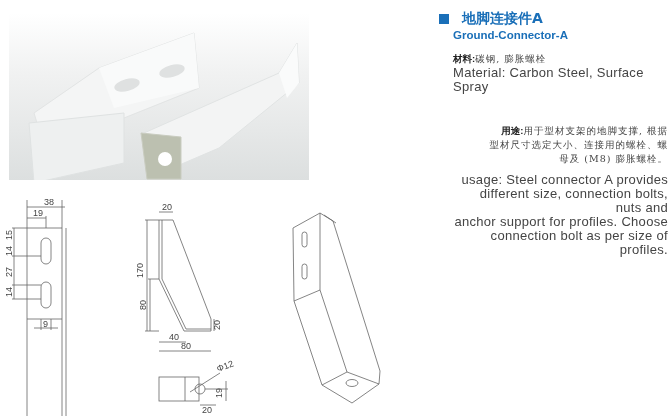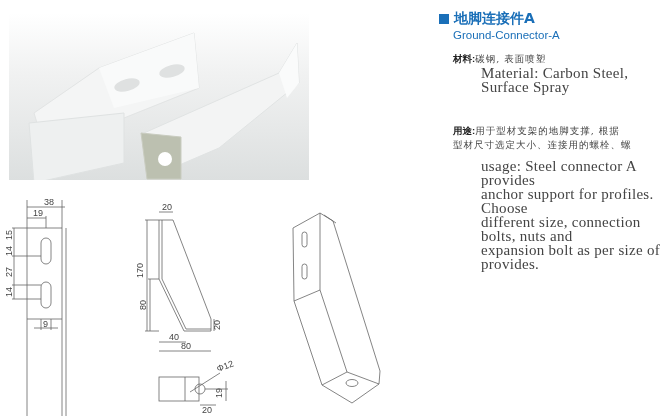--- a/index.html
+++ b/index.html
@@ -1,27 +1,27 @@
 <!DOCTYPE html>
 <html><head>
 <meta charset="utf-8">
 <style>
   html, body { margin:0; padding:0; background:#ffffff; }
   body { width:670px; height:416px; position:relative; overflow:hidden; font-family:"Liberation Sans", sans-serif; color:#333; }
   .photo { position:absolute; left:9px; top:13px; width:300px; height:167px;
     background:linear-gradient(180deg,#ffffff 0%,#f1f2f2 35%,#e6e8e8 70%,#dcdfdf 100%); overflow:hidden; }
   .photo svg { position:absolute; left:0; top:0; }
   .title-block { position:absolute; left:453px; top:10px; }
-  .title-cn { font-size:14px; font-weight:bold; color:#1a6fb8; display:flex; align-items:center; gap:5px; font-family:"DejaVu Sans", sans-serif; }
+  .title-cn { font-size:14px; font-weight:bold; color:#1a6fb8; display:flex; align-items:center; gap:13px; font-family:"DejaVu Sans", sans-serif; }
   .square { width:10px; height:10px; background:#1a6fb8; display:inline-block; margin-left:-14px; }
-  .title-en { font-size:11.5px; font-weight:normal; color:#1a6fb8; margin-top:1px; }
+  .title-en { font-size:11.5px; font-weight:bold; color:#1a6fb8; margin-top:1px; }
   .spec { position:absolute; left:453px; font-size:9.5px; line-height:14px; color:#444; width:215px; }
   .spec .cn { font-family:"DejaVu Serif", serif; font-size:9.5px; letter-spacing:1px; }
   .spec .label { font-weight:bold; font-family:Liberation Sans, sans-serif; color:#222; }
-  .spec .en { font-family:Liberation Serif, serif; font-size:15px; letter-spacing:0.3px;margin-left:28px; }
+  .spec .en { font-family:Liberation Sans, sans-serif; font-size:13px; letter-spacing:0.3px; }
   .dim { font-family:"Liberation Sans", sans-serif; font-size:9px; fill:#444; }
   .drawing { position:absolute; left:0; top:180px; }
 </style>
 </head>
 <body>
 
 <div class="photo">
   <svg width="300" height="167" viewBox="0 0 300 167">
 
     <polygon points="25,100 90,55 185,20 190,75 115,105 40,150" fill="#f4f5f5" stroke="#e2e4e4"></polygon>
@@ -39,32 +39,33 @@
 
 <div class="title-block">
   <div class="title-cn">
     <span class="square"></span>
     <span>地脚连接件A</span>
   </div>
   <div class="title-en">Ground-Connector-A</div>
 </div>
 
 <div class="spec" style="top:52px;">
-  <div><span class="label">材料:</span><span class="cn">碳钢, 表面喷塑</span></div>
+  <div><span class="label">材料:</span><span class="cn">碳钢, 膨胀螺栓</span></div>
   <div class="en">Material: Carbon Steel, Surface Spray</div>
 </div>
 
-<div class="spec" style="top:124px;">
+<div class="spec" style="top:124px;text-align:right;">
   <div><span class="label">用途:</span><span class="cn">用于型材支架的地脚支撑, 根据</span></div>
   <div class="cn">型材尺寸选定大小、连接用的螺栓、螺</div>
+  <div class="cn">母及 (M8) 膨胀螺栓。</div>
   <div style="height:7px"></div>
   <div class="en">usage: Steel connector A provides</div>
+  <div class="en">different size, connection bolts, nuts and</div>
   <div class="en">anchor support for profiles. Choose</div>
-  <div class="en">different size, connection bolts, nuts and</div>
-  <div class="en">expansion bolt as per size of provides.</div>
+  <div class="en">connection bolt as per size of profiles.</div>
 </div>
 
 <svg class="drawing" width="420" height="236" viewBox="0 180 420 236">
   <g stroke="#666" stroke-width="0.8" fill="none">
 
     <g>
       <line x1="27" y1="200" x2="27" y2="416"></line>
       <line x1="62" y1="200" x2="62" y2="416"></line>
       <line x1="66" y1="228" x2="66" y2="416"></line>
       <line x1="27" y1="228" x2="62" y2="228"></line>

